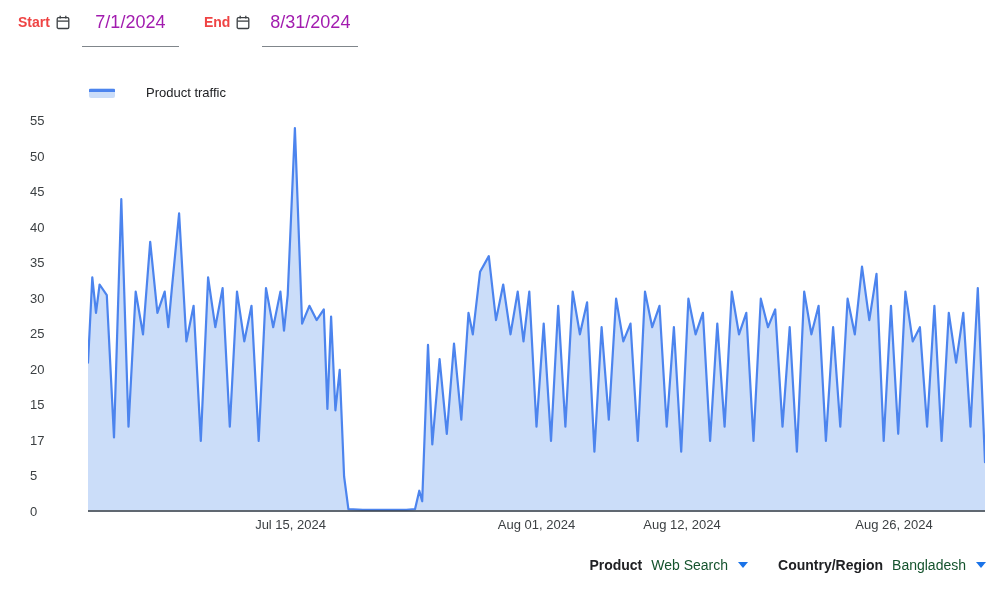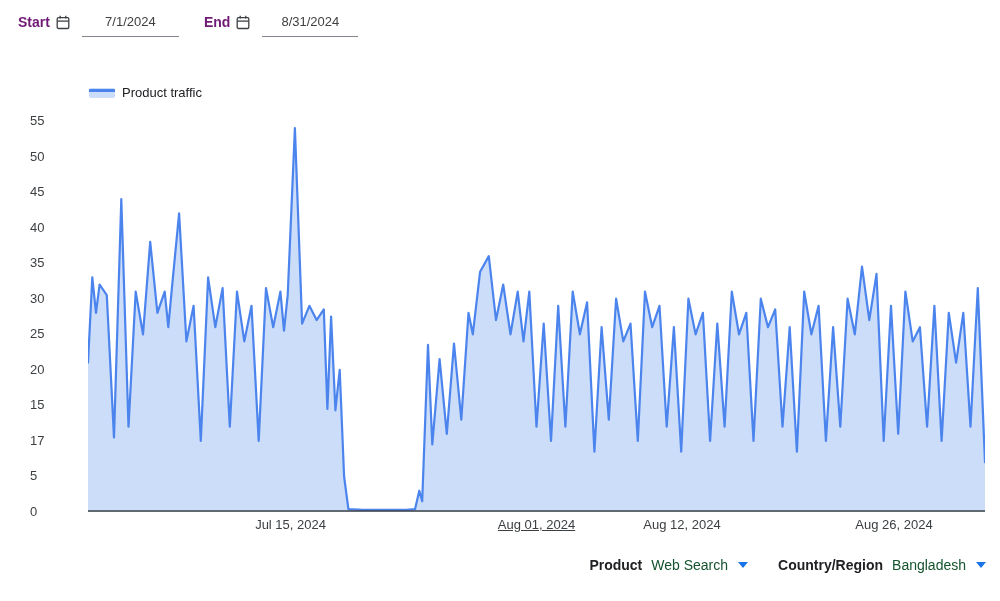--- a/index.html
+++ b/index.html
@@ -1,31 +1,31 @@
 <!DOCTYPE html>
 <html><head>
 <meta charset="utf-8">
 <style>
   * { margin:0; padding:0; box-sizing:border-box; }
   html,body { width:1000px; height:601px; background:#ffffff; overflow:hidden; position:relative;
               font-family:"Liberation Sans", sans-serif; -webkit-font-smoothing:antialiased; }
 
   
   .header-controls { position:absolute; top:12px; left:18px; display:flex; align-items:flex-start; }
-  .ctl-label { font-size:14px; font-weight:700; color:#701a75; line-height:20px; }
+  .ctl-label { font-size:14px; font-weight:700; color:#ef4444; line-height:20px; }
   .cal-icon  { margin:3px 0 0 6px; display:inline-block; }
-  .date-field { display:inline-block; text-align:center; font-size:13px; color:#404040;
-                line-height:20px; border-bottom:1px solid #80868b; padding-bottom:4px; cursor:text; }
+  .date-field { display:inline-block; text-align:center; font-size:18px; color:#a21caf;
+                line-height:20px; border-bottom:1px solid #80868b; padding-bottom:14px; cursor:text; }
   .start-field { width:97px; margin-left:12px; }
   .end-field   { width:96px; margin-left:12px; }
   .end-group   { margin-left:25px; display:flex; align-items:flex-start; }
   .start-group { display:flex; align-items:flex-start; }
 
   
-  .legend { position:absolute; top:86px; left:89px; display:flex; align-items:center; }
+  .legend { position:absolute; top:86px; left:89px; display:flex; align-items:center;gap:24px; }
   .legend-swatch { width:26px; height:10px; background:#cbddf9; border-radius:2px; overflow:hidden; }
   .legend-swatch .swatch-line { display:block; width:100%; height:3px; background:#4c84ee; margin-top:1px; }
   .legend-label { font-size:13px; color:#202124; margin-left:7px; line-height:14px; }
 
   
   .plot-wrap { position:absolute; left:88px; top:115px; width:897px; height:397px; }
   .plot-wrap svg { display:block; width:897px; height:397px; }
   .y-tick { position:absolute; left:30px; width:48px; text-align:left; font-size:13px;
             color:#3c4043; line-height:18px; }
   .x-tick { position:absolute; top:517px; transform:translateX(-50%); white-space:nowrap;
@@ -96,21 +96,21 @@
 <div class="plot-wrap">
   <svg id="plot-svg" viewBox="0 0 897 397" preserveAspectRatio="none">
     <path id="area-path" fill="#cbddf9" stroke="none" d="M0.0 247.7 L4.3 162.4 L8.0 197.9 L11.6 169.5 L18.8 180.2 L26.0 322.4 L33.3 84.2 L40.5 311.7 L47.7 176.6 L55.0 219.3 L62.2 126.9 L69.4 197.9 L76.7 176.6 L80.3 212.2 L83.9 173.1 L91.1 98.4 L98.4 226.4 L105.6 190.8 L112.8 325.9 L120.1 162.4 L127.3 212.2 L134.6 173.1 L141.8 311.7 L149.0 176.6 L156.3 226.4 L163.5 190.8 L170.7 325.9 L178.0 173.1 L185.2 212.2 L192.4 176.6 L196.0 215.7 L199.7 180.2 L206.9 13.1 L214.1 208.6 L221.4 190.8 L228.6 205.1 L235.8 194.4 L239.4 293.9 L243.1 201.5 L247.4 295.3 L251.7 254.8 L256.1 361.5 L260.4 394.2 L274.9 394.9 L289.4 394.9 L303.8 394.9 L318.3 394.9 L327.0 394.2 L331.3 375.7 L334.2 386.3 L340.0 229.9 L344.3 329.5 L351.6 244.2 L358.8 318.8 L366.0 228.5 L373.3 304.6 L380.5 197.9 L384.8 219.3 L392.1 156.7 L400.8 141.1 L408.0 205.1 L415.2 169.5 L422.5 219.3 L429.7 176.6 L435.5 226.4 L441.3 176.6 L448.5 311.7 L455.7 208.6 L463.0 325.9 L470.2 190.8 L477.4 311.7 L484.7 176.6 L491.9 219.3 L499.1 187.3 L506.4 336.6 L513.6 212.2 L520.8 304.6 L528.1 183.7 L535.3 226.4 L542.5 208.6 L549.8 325.9 L557.0 176.6 L564.2 212.2 L571.5 190.8 L578.7 311.7 L585.9 212.2 L593.2 336.6 L600.4 183.7 L607.6 219.3 L614.9 197.9 L622.1 325.9 L629.3 208.6 L636.6 311.7 L643.8 176.6 L651.0 219.3 L658.3 197.9 L665.5 325.9 L672.8 183.7 L680.0 212.2 L687.2 194.4 L694.5 311.7 L701.7 212.2 L708.9 336.6 L716.2 176.6 L723.4 219.3 L730.6 190.8 L737.9 325.9 L745.1 212.2 L752.3 311.7 L759.6 183.7 L766.8 219.3 L774.0 151.7 L781.3 205.1 L788.5 158.8 L795.7 325.9 L803.0 190.8 L810.2 318.8 L817.4 176.6 L824.7 226.4 L831.9 212.2 L839.1 311.7 L846.4 190.8 L853.6 325.9 L860.8 197.9 L868.1 247.7 L875.3 197.9 L882.5 311.7 L889.8 173.1 L897.0 347.2 L897.0 397 L0.0 397 Z"></path>
     <path id="line-path" fill="none" stroke="#4c84ee" stroke-width="2.2" stroke-linejoin="round" stroke-linecap="round" d="M0.0 247.7 L4.3 162.4 L8.0 197.9 L11.6 169.5 L18.8 180.2 L26.0 322.4 L33.3 84.2 L40.5 311.7 L47.7 176.6 L55.0 219.3 L62.2 126.9 L69.4 197.9 L76.7 176.6 L80.3 212.2 L83.9 173.1 L91.1 98.4 L98.4 226.4 L105.6 190.8 L112.8 325.9 L120.1 162.4 L127.3 212.2 L134.6 173.1 L141.8 311.7 L149.0 176.6 L156.3 226.4 L163.5 190.8 L170.7 325.9 L178.0 173.1 L185.2 212.2 L192.4 176.6 L196.0 215.7 L199.7 180.2 L206.9 13.1 L214.1 208.6 L221.4 190.8 L228.6 205.1 L235.8 194.4 L239.4 293.9 L243.1 201.5 L247.4 295.3 L251.7 254.8 L256.1 361.5 L260.4 394.2 L274.9 394.9 L289.4 394.9 L303.8 394.9 L318.3 394.9 L327.0 394.2 L331.3 375.7 L334.2 386.3 L340.0 229.9 L344.3 329.5 L351.6 244.2 L358.8 318.8 L366.0 228.5 L373.3 304.6 L380.5 197.9 L384.8 219.3 L392.1 156.7 L400.8 141.1 L408.0 205.1 L415.2 169.5 L422.5 219.3 L429.7 176.6 L435.5 226.4 L441.3 176.6 L448.5 311.7 L455.7 208.6 L463.0 325.9 L470.2 190.8 L477.4 311.7 L484.7 176.6 L491.9 219.3 L499.1 187.3 L506.4 336.6 L513.6 212.2 L520.8 304.6 L528.1 183.7 L535.3 226.4 L542.5 208.6 L549.8 325.9 L557.0 176.6 L564.2 212.2 L571.5 190.8 L578.7 311.7 L585.9 212.2 L593.2 336.6 L600.4 183.7 L607.6 219.3 L614.9 197.9 L622.1 325.9 L629.3 208.6 L636.6 311.7 L643.8 176.6 L651.0 219.3 L658.3 197.9 L665.5 325.9 L672.8 183.7 L680.0 212.2 L687.2 194.4 L694.5 311.7 L701.7 212.2 L708.9 336.6 L716.2 176.6 L723.4 219.3 L730.6 190.8 L737.9 325.9 L745.1 212.2 L752.3 311.7 L759.6 183.7 L766.8 219.3 L774.0 151.7 L781.3 205.1 L788.5 158.8 L795.7 325.9 L803.0 190.8 L810.2 318.8 L817.4 176.6 L824.7 226.4 L831.9 212.2 L839.1 311.7 L846.4 190.8 L853.6 325.9 L860.8 197.9 L868.1 247.7 L875.3 197.9 L882.5 311.7 L889.8 173.1 L897.0 347.2"></path>
     <line id="baseline" x1="0" y1="396" x2="897" y2="396" stroke="#3c4043" stroke-width="1.6"></line>
   </svg>
 </div>
 
 <div id="x-axis">
     <div class="x-tick" style="left: 290.548px;">Jul 15, 2024</div>
-    <div class="x-tick" style="left: 536.5px; text-decoration: underline;">Aug 01, 2024</div>
+    <div class="x-tick" style="left: 536.5px;">Aug 01, 2024</div>
     <div class="x-tick" style="left: 682px;">Aug 12, 2024</div>
     <div class="x-tick" style="left: 894px;">Aug 26, 2024</div>
   </div>
 
 <div class="footer-controls">
   <div class="sel-group">
     <span class="sel-label">Product</span>
     <span class="sel-value">Web Search</span>
     <span class="dd-arrow"></span>
   </div>

